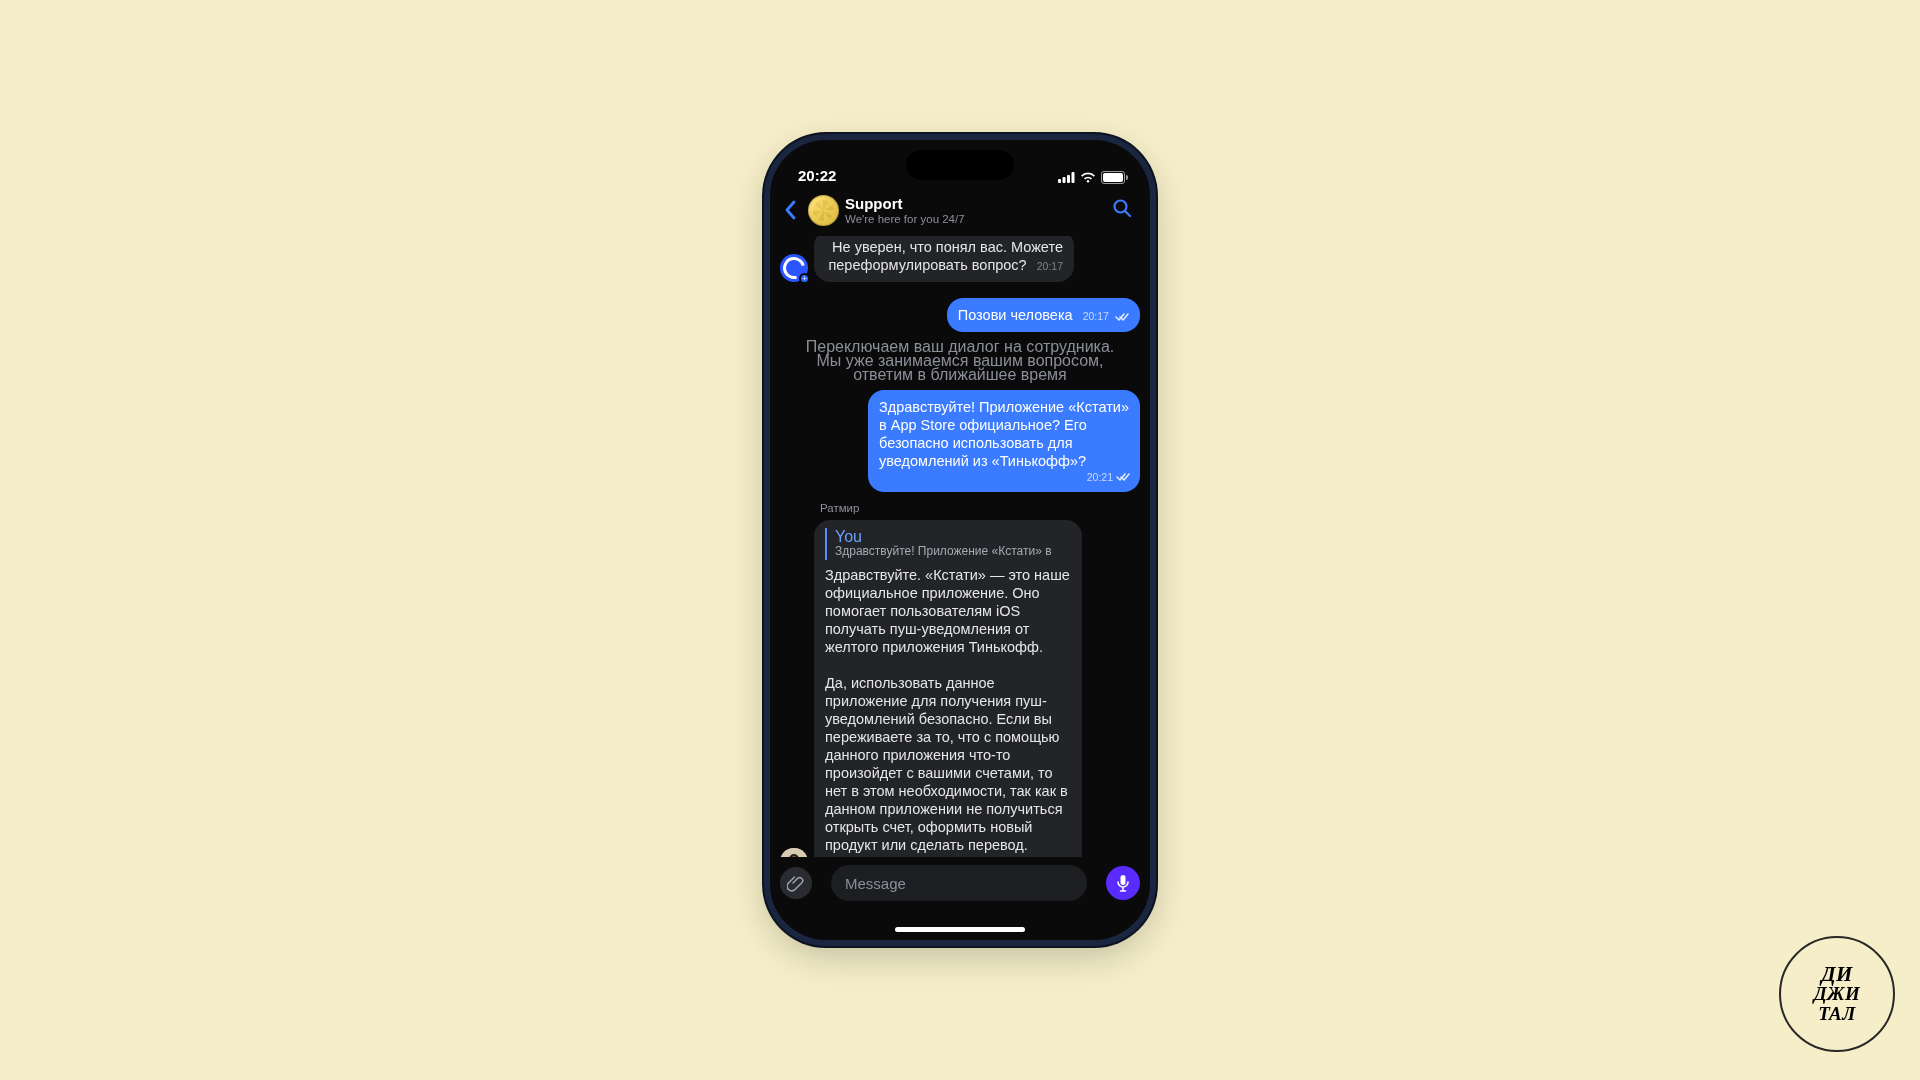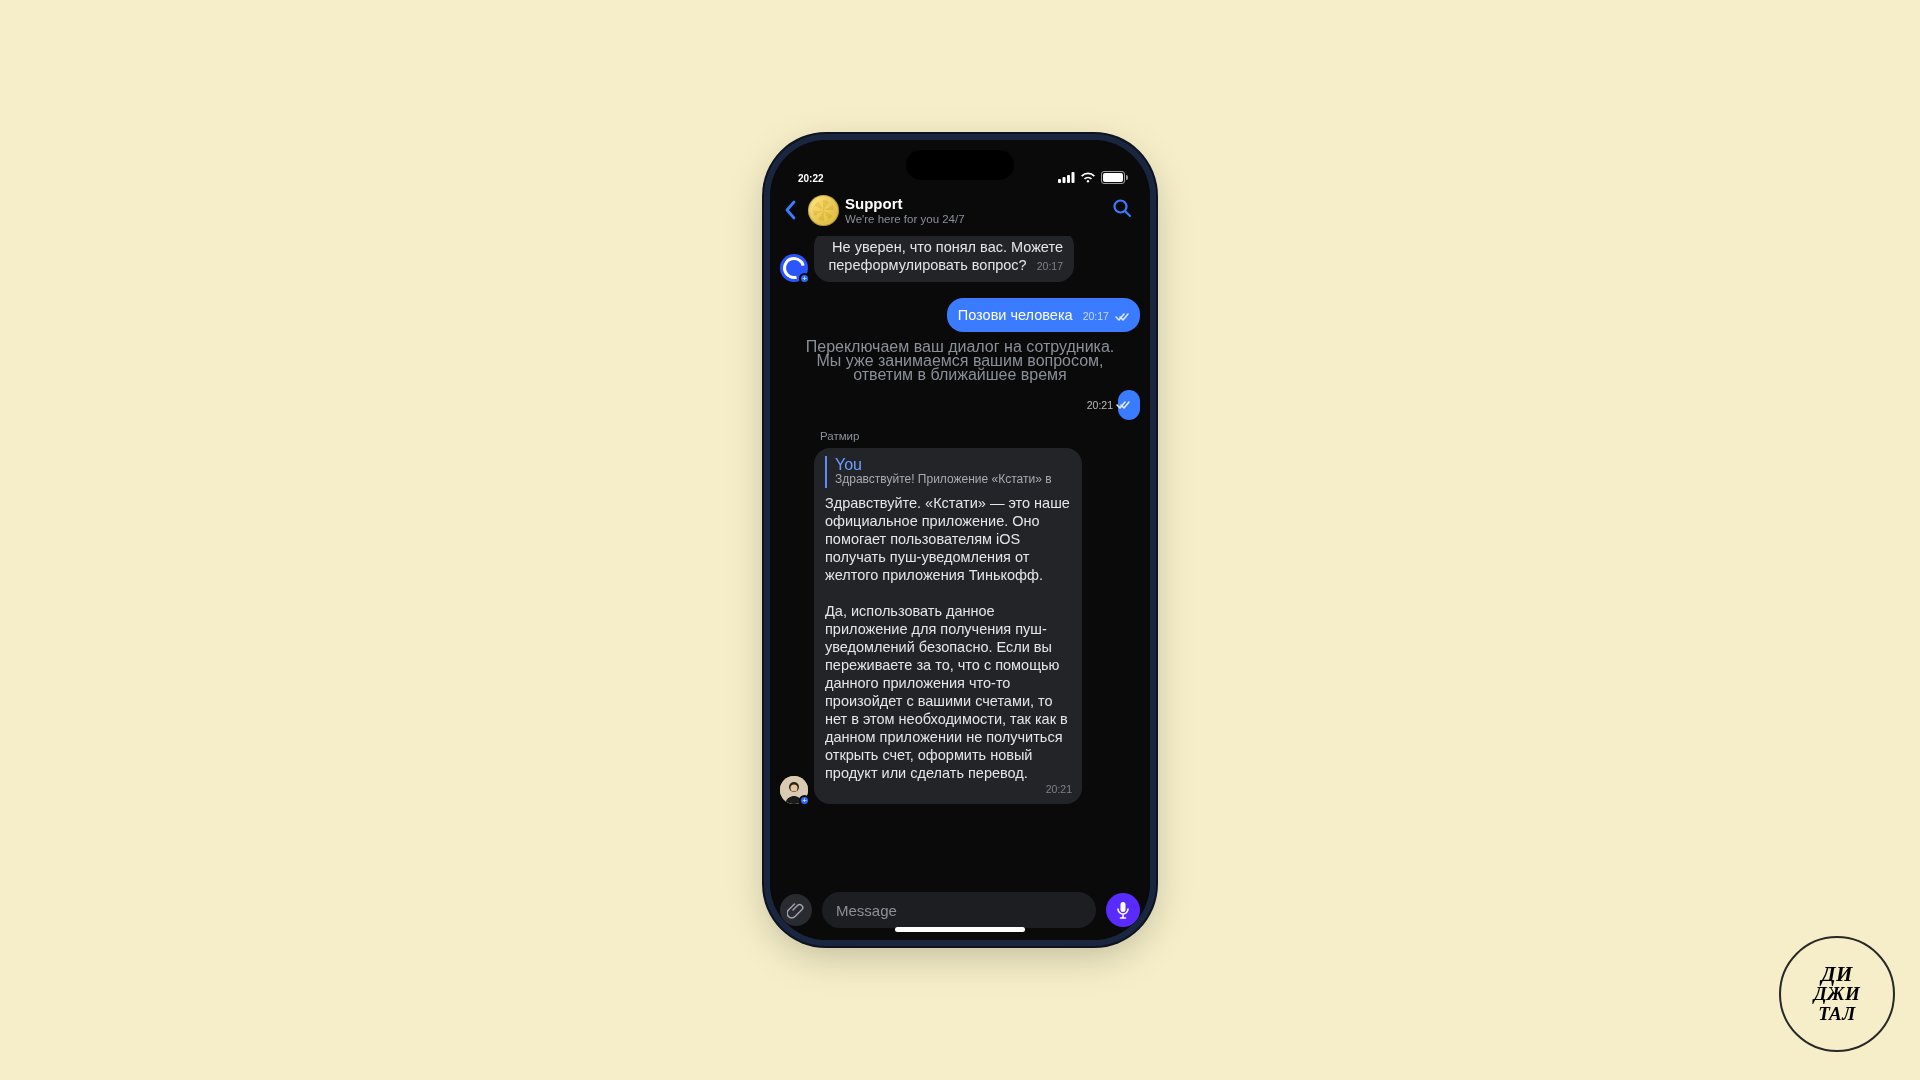--- a/index.html
+++ b/index.html
@@ -68,21 +68,21 @@
 
   
   .status-bar {
     height: 48px;
     display: flex;
     align-items: flex-end;
     justify-content: space-between;
     padding: 0 22px 4px 28px;
   }
   .status-time {
-    font-size: 10px;
+    font-size: 15px;
     font-weight: 600;
     color: #fff;
   }
   .status-right {
     display: flex;
     align-items: center;
     gap: 5px;
   }
   .status-right svg { display: block; }
   .battery {
@@ -280,22 +280,22 @@
     white-space: nowrap;
     overflow: hidden;
     text-overflow: ellipsis;
     max-width: 240px;
   }
 
   
   .input-bar {
     display: flex;
     align-items: center;
-    gap: 10px;
-    padding: 8px 10px 12px 10px;
+    gap: 19px;
+    padding: 8px 10px 39px 10px;
   }
   .attach-btn {
     width: 32px; height: 32px;
     border-radius: 16px;
     background: #2a2b30;
     display: flex;
     align-items: center;
     justify-content: center;
   }
   .msg-input {
@@ -418,20 +418,21 @@
               <path d="M5 5l3 3L13 2" stroke="#e4ecff" stroke-width="1.5" fill="none" stroke-linecap="round" stroke-linejoin="round"></path>
             </svg>
           </span>
         </div>
       </div>
 
       <div class="system-note">Переключаем ваш диалог на сотрудника. Мы уже занимаемся вашим вопросом, ответим в ближайшее время</div>
 
       <div class="row out">
         <div class="bubble out pad-bottom" style="max-width:272px;">
+          <span>Здравствуйте! Приложение «Кстати» в App Store официальное? Его безопасно использовать для уведомлений из «Тинькофф»?</span>
           <span class="meta-abs">
             <span class="ts">20:21</span>
             <span class="checks">
               <svg width="14" height="10" viewBox="0 0 14 10">
                 <path d="M1 5l3 3L9 2" stroke="#e4ecff" stroke-width="1.5" fill="none" stroke-linecap="round" stroke-linejoin="round"></path>
                 <path d="M5 5l3 3L13 2" stroke="#e4ecff" stroke-width="1.5" fill="none" stroke-linecap="round" stroke-linejoin="round"></path>
               </svg>
             </span>
           </span>
         </div>

